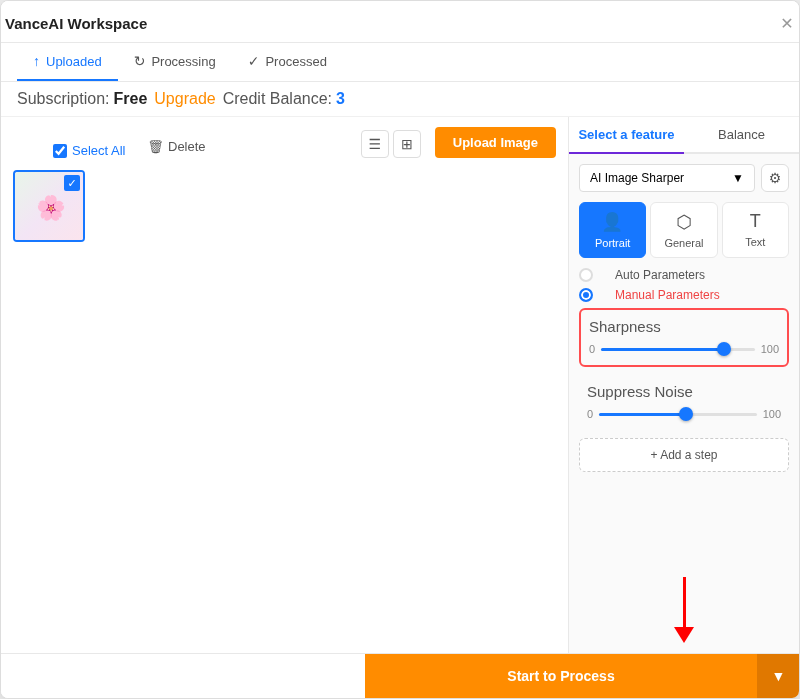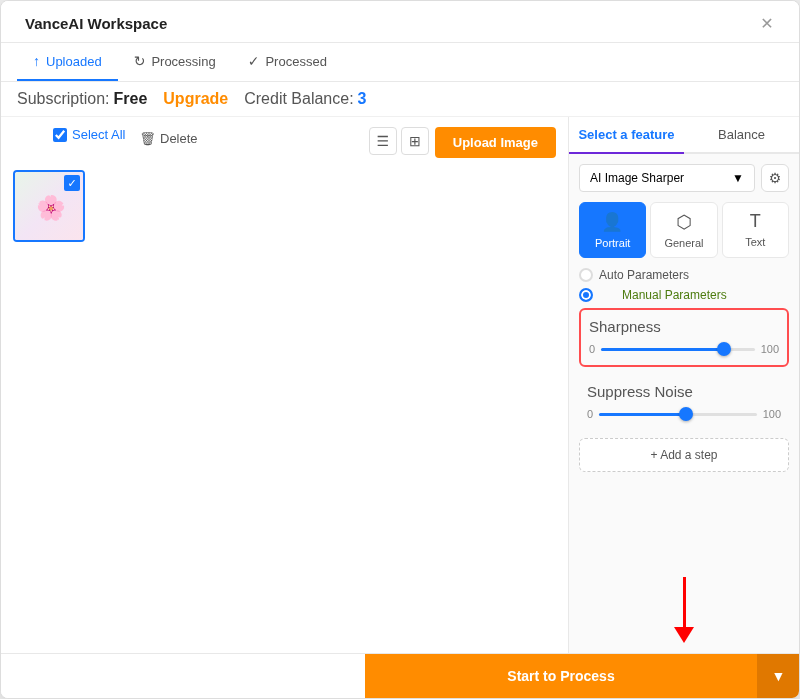--- a/index.html
+++ b/index.html
@@ -1,31 +1,31 @@
 <!DOCTYPE html>
 <html><head>
   <meta charset="utf-8">
   <style>
     * { box-sizing: border-box; margin: 0; padding: 0; }
     body { font-family: -apple-system, BlinkMacSystemFont, 'Segoe UI', sans-serif; background: #f0f0f0; display: flex; justify-content: center; align-items: center; min-height: 100vh; }
     .window { width: 800px; height: 699px; background: #fff; border: 1px solid #ddd; border-radius: 8px; box-shadow: 0 4px 20px rgba(0,0,0,0.15); display: flex; flex-direction: column; overflow: hidden; position: relative; }
-    .title-bar { display: flex; justify-content: space-between; align-items: center; padding: 14px 24px 10px; border-bottom: 1px solid #e8e8e8; background: #fff; }
+    .title-bar { display: flex; justify-content: space-between; align-items: center; padding: 14px 4px 10px; border-bottom: 1px solid #e8e8e8; background: #fff; }
     .title-bar-text { font-size: 15px; font-weight: 600; color: #222; }
     .close-btn { width: 16px; height: 16px; cursor: pointer; color: #999; font-size: 16px; display: flex; align-items: center; justify-content: center; }
     .tabs { display: flex; gap: 0; padding: 0 16px; border-bottom: 1px solid #e8e8e8; background: #fff; }
     .tab { padding: 10px 16px; font-size: 13px; cursor: pointer; color: #555; display: flex; align-items: center; gap: 6px; border-bottom: 2px solid transparent; }
     .tab.active { color: #1677ff; border-bottom: 2px solid #1677ff; font-weight: 500; }
     .tab-icon { font-size: 14px; }
     .subscription-bar { display: flex; align-items: center; gap: 4px; padding: 8px 16px; font-size: 16px; color: #555; border-bottom: 1px solid #f0f0f0; background: #fff; }
     .subscription-bar .bold { font-weight: 700; color: #222; }
-    .subscription-bar .upgrade { color: #ff8c00; font-weight: 700; cursor: pointer; margin: 0 12px; }
+    .subscription-bar .upgrade { color: #ff8c00; font-weight: 400; cursor: pointer; margin: 0 3px; }
     .subscription-bar .credit { font-weight: 700; color: #1677ff; }
     .main-content { display: flex; flex: 1; overflow: hidden; }
     .left-panel { flex: 1; display: flex; flex-direction: column; padding: 10px 12px; border-right: 1px solid #e8e8e8; overflow-y: auto; }
-    .toolbar { display: flex; align-items: flex-start; gap: 6px; margin-bottom: 12px; padding-left: 40px; }
+    .toolbar { display: flex; align-items: flex-end; gap: 14px; margin-bottom: 12px; padding-left: 40px; }
     .checkbox-label { display: flex; align-items: center; gap: 5px; font-size: 13px; color: #1677ff; cursor: pointer; }
     .checkbox { width: 14px; height: 14px; accent-color: #1677ff; }
     .delete-btn { display: flex; align-items: center; gap: 4px; font-size: 13px; color: #555; cursor: pointer; padding: 4px 8px; border: none; background: none; }
     .spacer { flex: 1; }
     .view-btns { display: flex; gap: 4px; }
     .view-btn { width: 28px; height: 28px; display: flex; align-items: center; justify-content: center; border: 1px solid #ddd; border-radius: 4px; cursor: pointer; font-size: 14px; color: #555; background: #fff; }
     .upload-btn { background: #ff8c00; color: #fff; border: none; border-radius: 4px; padding: 8px 18px; font-size: 13px; font-weight: 600; cursor: pointer; white-space: nowrap; }
     .image-grid { display: flex; flex-wrap: wrap; gap: 10px; }
     .image-item { width: 72px; height: 72px; border: 2px solid #1677ff; border-radius: 4px; position: relative; overflow: hidden; cursor: pointer; }
     .image-check { position: absolute; top: 3px; right: 3px; width: 16px; height: 16px; background: #1677ff; border-radius: 2px; display: flex; align-items: center; justify-content: center; color: #fff; font-size: 11px; }
@@ -36,24 +36,24 @@
     .feature-tab.active { color: #1677ff; border-bottom: 2px solid #6d28d9; font-weight: 600; }
     .feature-content { padding: 10px; flex: 1; overflow-y: auto; }
     .dropdown-row { display: flex; align-items: center; gap: 6px; margin-bottom: 10px; }
     .feature-dropdown { flex: 1; padding: 6px 10px; border: 1px solid #ddd; border-radius: 4px; font-size: 12px; background: #fff; cursor: pointer; display: flex; align-items: center; justify-content: space-between; }
     .gear-icon { width: 28px; height: 28px; border: 1px solid #ddd; border-radius: 6px; background: #fff; display: flex; align-items: center; justify-content: center; font-size: 14px; cursor: pointer; color: #555; }
     .mode-tabs { display: flex; gap: 4px; margin-bottom: 10px; }
     .mode-tab { flex: 1; display: flex; flex-direction: column; align-items: center; gap: 4px; padding: 8px 4px; border-radius: 6px; cursor: pointer; font-size: 11px; color: #555; border: 1px solid #e8e8e8; background: #fff; }
     .mode-tab.active { background: #1677ff; color: #fff; border-color: #1677ff; }
     .mode-icon { font-size: 18px; }
     .params-section { margin-bottom: 8px; }
-    .radio-row { display: flex; align-items: center; gap: 6px; font-size: 12px; color: #555; margin-bottom: 6px; cursor: pointer; }
+    .radio-row { display: flex; align-items: center; gap: 22px; font-size: 12px; color: #555; margin-bottom: 6px; cursor: pointer; }
     .radio-btn { width: 14px; height: 14px; border-radius: 50%; border: 2px solid #ddd; background: #fff; }
     .radio-btn.active { border-color: #1677ff; background: #1677ff; box-shadow: inset 0 0 0 2px #fff; }
-    .manual-label { color: #4d7c0f; font-weight: 500; margin-left: 23px; }
+    .manual-label { color: #ef4444; font-weight: 500; }
     .slider-section { border: 2px solid #ff4d4f; border-radius: 6px; padding: 8px; margin-bottom: 8px; }
     .slider-label { font-size: 15px; color: #555; margin-bottom: 6px; }
     .slider-row { display: flex; align-items: center; gap: 6px; }
     .slider-min { font-size: 11px; color: #888; }
     .slider-max { font-size: 11px; color: #888; }
     .slider-container { flex: 1; position: relative; height: 16px; display: flex; align-items: center; }
     .slider-track { width: 100%; height: 3px; background: #e0e0e0; border-radius: 2px; position: relative; }
     .slider-fill-sharpness { position: absolute; left: 0; height: 100%; background: #1677ff; border-radius: 2px; width: 80%; }
     .slider-fill-noise { position: absolute; left: 0; height: 100%; background: #1677ff; border-radius: 2px; width: 55%; }
     .slider-thumb { position: absolute; width: 14px; height: 14px; background: #1677ff; border-radius: 50%; top: 50%; transform: translateY(-50%); cursor: pointer; box-shadow: 0 1px 3px rgba(0,0,0,0.3); }

